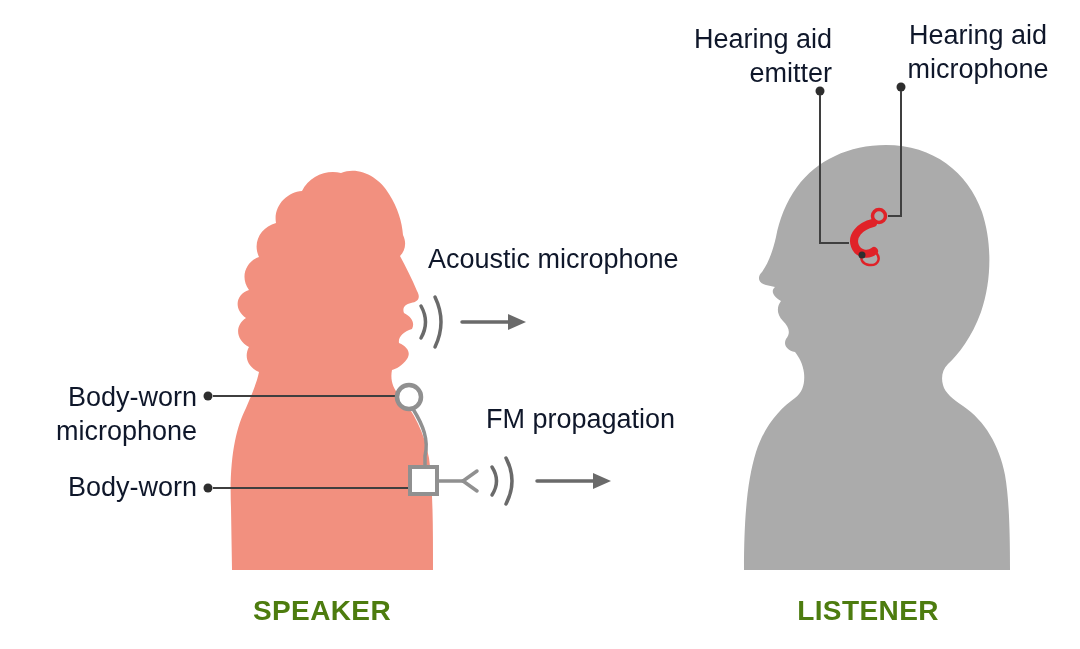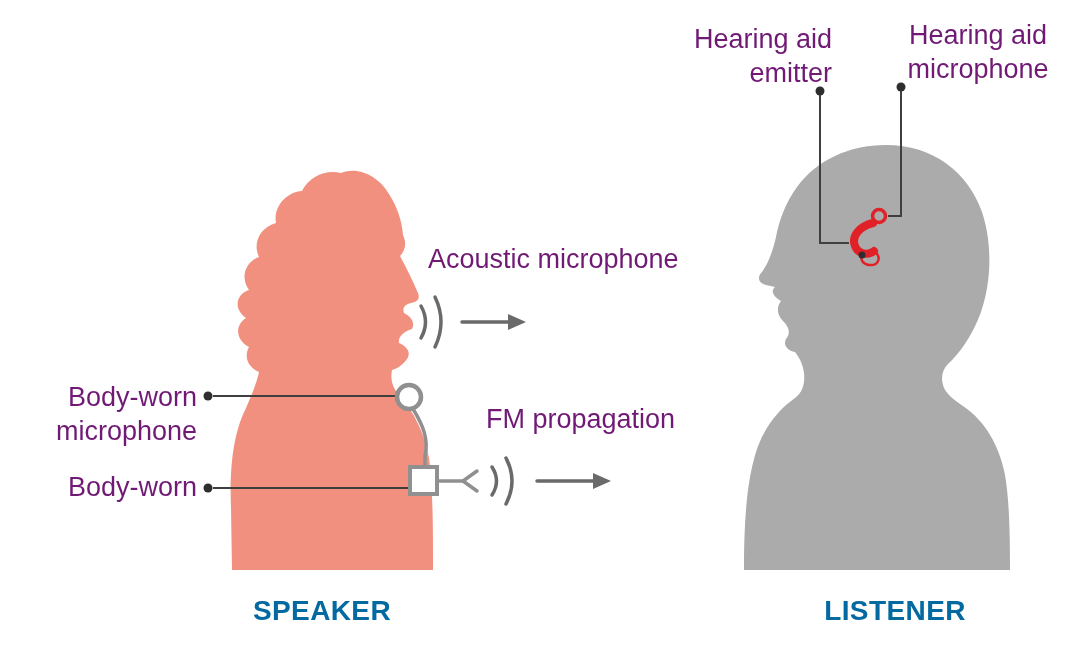--- a/index.html
+++ b/index.html
@@ -7,30 +7,30 @@
     position: relative;
     width: 1080px;
     height: 649px;
     background: #ffffff;
     font-family: "Liberation Sans", sans-serif;
     overflow: hidden;
   }
   .svg-layer { position: absolute; left: 0; top: 0; }
   .label {
     position: absolute;
-    color: #701a75;
+    color: #0f172a;
     font-size: 27px;
     line-height: 34px;
     white-space: nowrap;
   }
   .label.right  { text-align: right; }
   .label.center { text-align: center; }
   .caption {
     position: absolute;
-    color: #0369a1;
+    color: #4d7c0f;
     font-size: 28px;
     font-weight: 700;
     text-align: center;
     letter-spacing: 0.4px;
   }
 </style>
 </head>
 <body>
 
 <div class="canvas">
@@ -162,15 +162,15 @@
     <div>Body-worn</div>
     <div>microphone</div>
   </div>
 
   <div class="label right" style="left:30px; top:470px; width:167px;">
     <div>Body-worn</div>
   </div>
 
   <div class="caption" style="left:222px; top:595px; width:200px;">SPEAKER</div>
 
-  <div class="caption" style="left:795px; top:595px; width:200px;">LISTENER</div>
+  <div class="caption" style="left:768px; top:595px; width:200px;">LISTENER</div>
 
 </div>
 
 </body></html>

